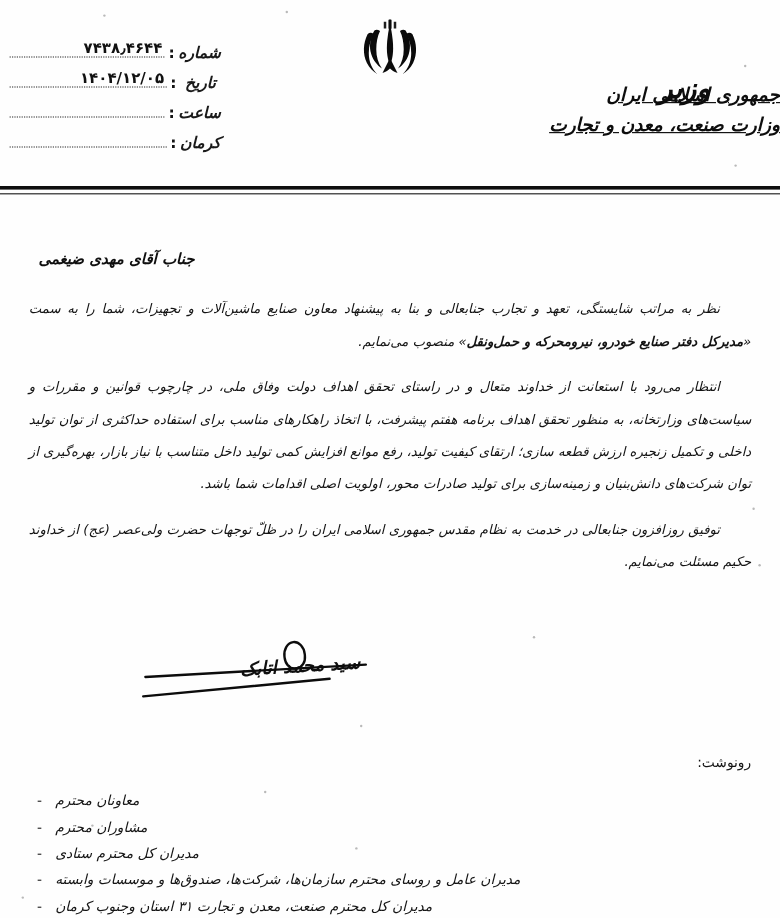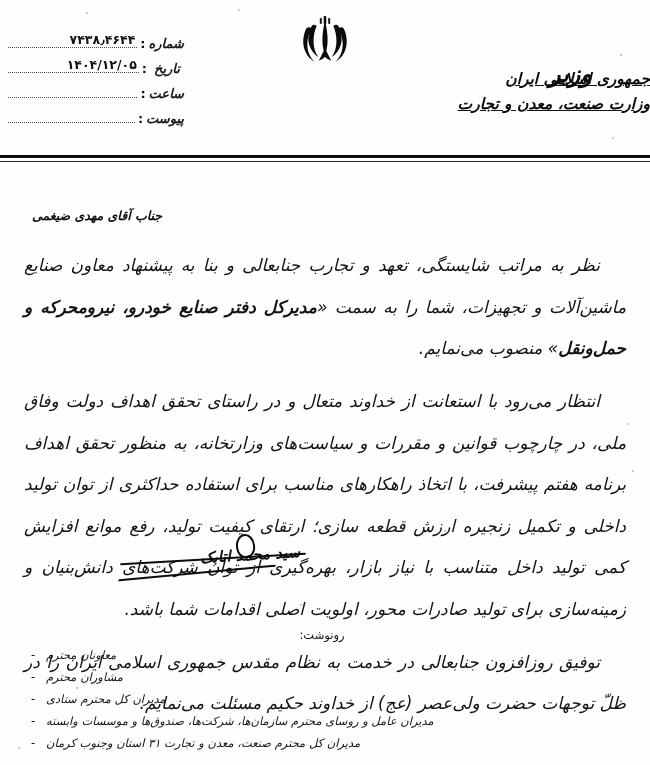--- a/index.html
+++ b/index.html
@@ -135,21 +135,21 @@
   }
   .salutation {
     font-size: 12.5px;
     font-weight: 700;
     text-align: left;
     margin: 30px 18px 22px 0;
     padding-left: 14px;
     color: #0f0f0f;
   }
   .para {
-    font-size: 17px;
+    font-size: 11px;
     line-height: 2.45;
     text-align: justify;
     text-justify: inter-word;
     margin: 0 6px 11px 6px;
     text-indent: 26px;
     color: #131313;
   }
   .para b { font-weight: 700; }
   .para.last { text-indent: 26px; }
 
@@ -201,22 +201,22 @@
   
   .cc-block {
     position: absolute;
     top: 628px;
     left: 18px;
     right: 18px;
     direction: rtl;
   }
   .cc-title {
     font-size: 11.5px;
-    text-align: center;
-    margin: 0 6px 2px 0;
+    text-align: right;
+    margin: 0 6px 14px 0;
     color: #141414;
   }
   .cc-list {
     list-style: none;
     margin: 0;
     padding: 0;
   }
   .cc-item {
     display: flex;
     flex-direction: row;
@@ -270,21 +270,21 @@
 
       <div class="reg-row">
         <span class="reg-label">ساعت</span>
         <span class="reg-colon">:</span>
         <span class="reg-value-wrap">
           <span class="reg-value"></span>
         </span>
       </div>
 
       <div class="reg-row">
-        <span class="reg-label">پیوست</span>
+        <span class="reg-label">کرمان</span>
         <span class="reg-colon">:</span>
         <span class="reg-value-wrap">
           <span class="reg-value"></span>
         </span>
       </div>
 
     </div>
 
     <div class="center-head">
       <svg class="emblem" width="52" height="50" viewBox="0 0 100 96" aria-hidden="true">

